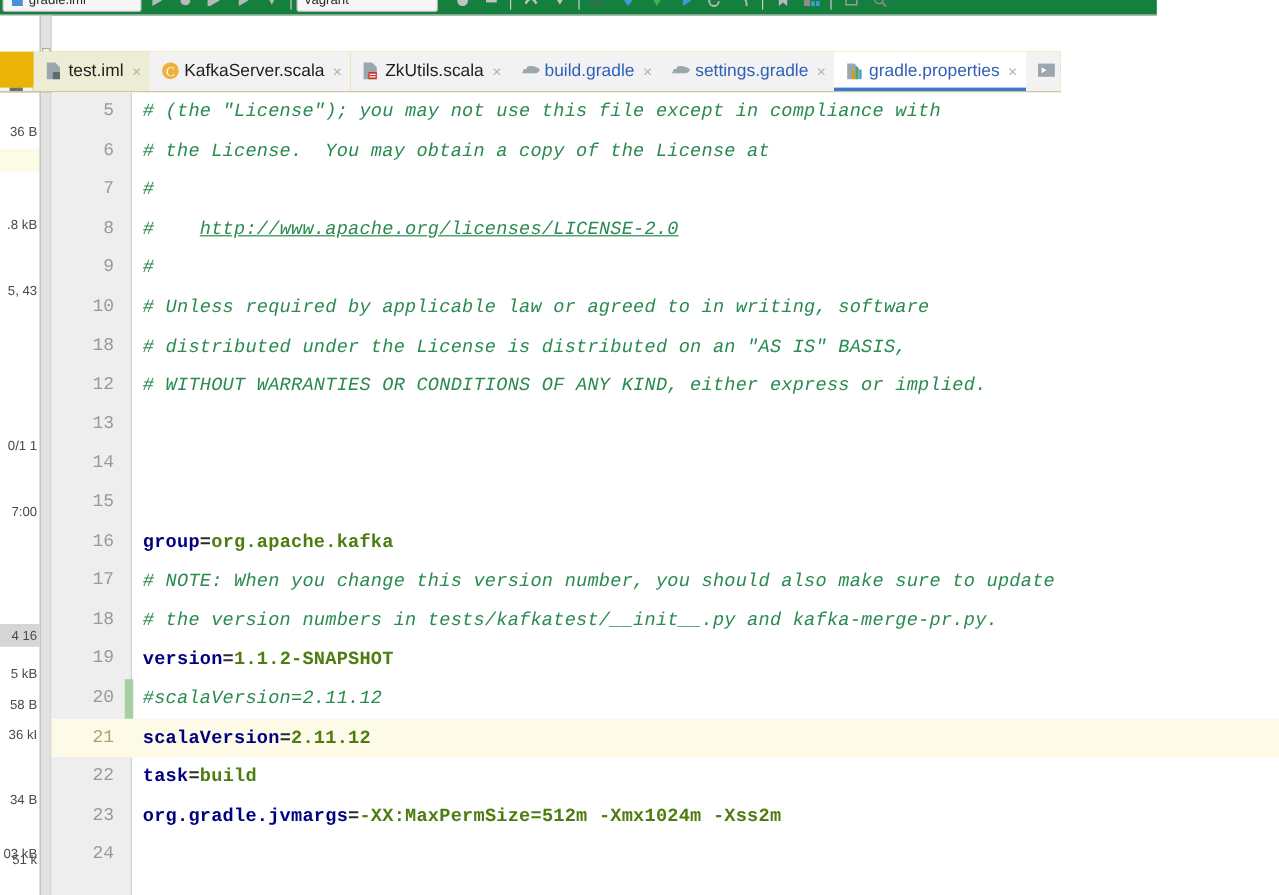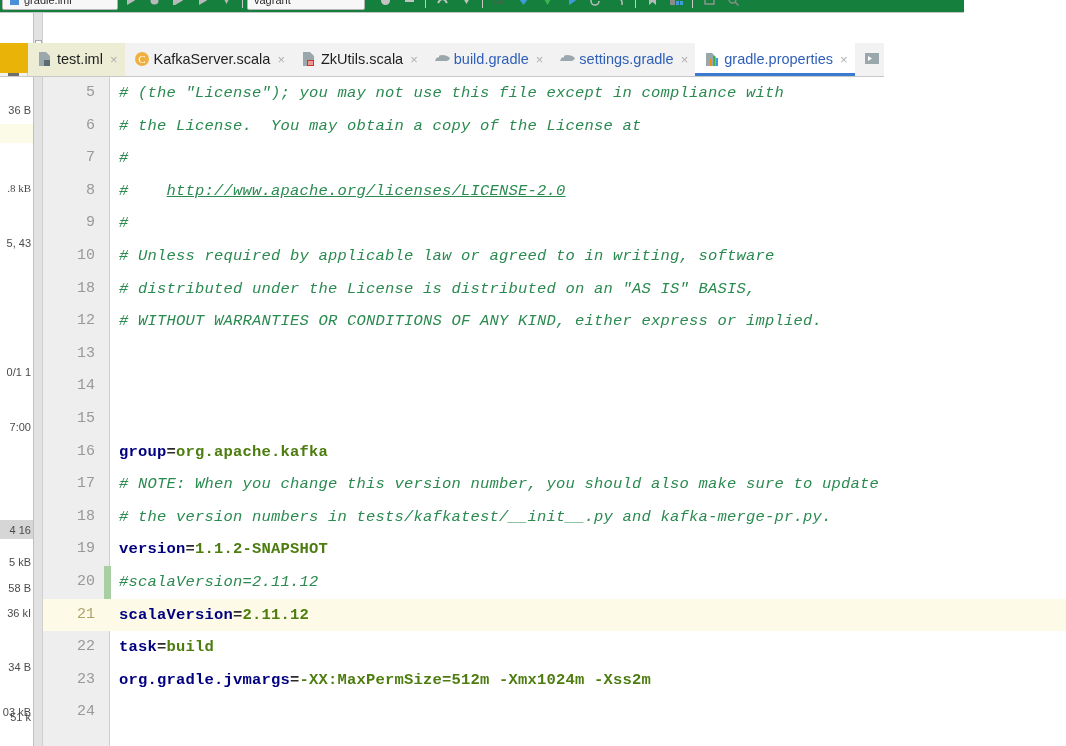--- a/index.html
+++ b/index.html
@@ -384,21 +384,21 @@
             <circle cx="5.5" cy="5.5" r="3.5" stroke="#8a8a8a" stroke-width="1.4" fill="none"></circle>
             <line x1="8" y1="8" x2="11.5" y2="11.5" stroke="#8a8a8a" stroke-width="1.6"></line>
           </svg>
       </div>
     </div>
   </div>
 
   <div class="left-panel">
       <div class="lp-row" style="top: 91px;">36 B</div>
       <div class="lp-band" style="top: 111px;"></div>
-      <div class="lp-row" style="top: 169px; font-family: Liberation Serif, serif;">.8 kB</div>
+      <div class="lp-row" style="top: 169px;">.8 kB</div>
       <div class="lp-row" style="top: 224px;">5, 43</div>
       <div class="lp-row" style="top: 353px;">0/1 1</div>
       <div class="lp-row" style="top: 408px;">7:00</div>
       <div class="lp-band gray" style="top: 507px;"></div>
       <div class="lp-row" style="top: 511px;">4 16</div>
       <div class="lp-row" style="top: 543px;">5 kB</div>
       <div class="lp-row" style="top: 569px;">58 B</div>
       <div class="lp-row" style="top: 594px;">36 kI</div>
       <div class="lp-row" style="top: 648px;">34 B</div>
       <div class="lp-row" style="top: 693px; padding-left: 12px;">03 kB</div>

